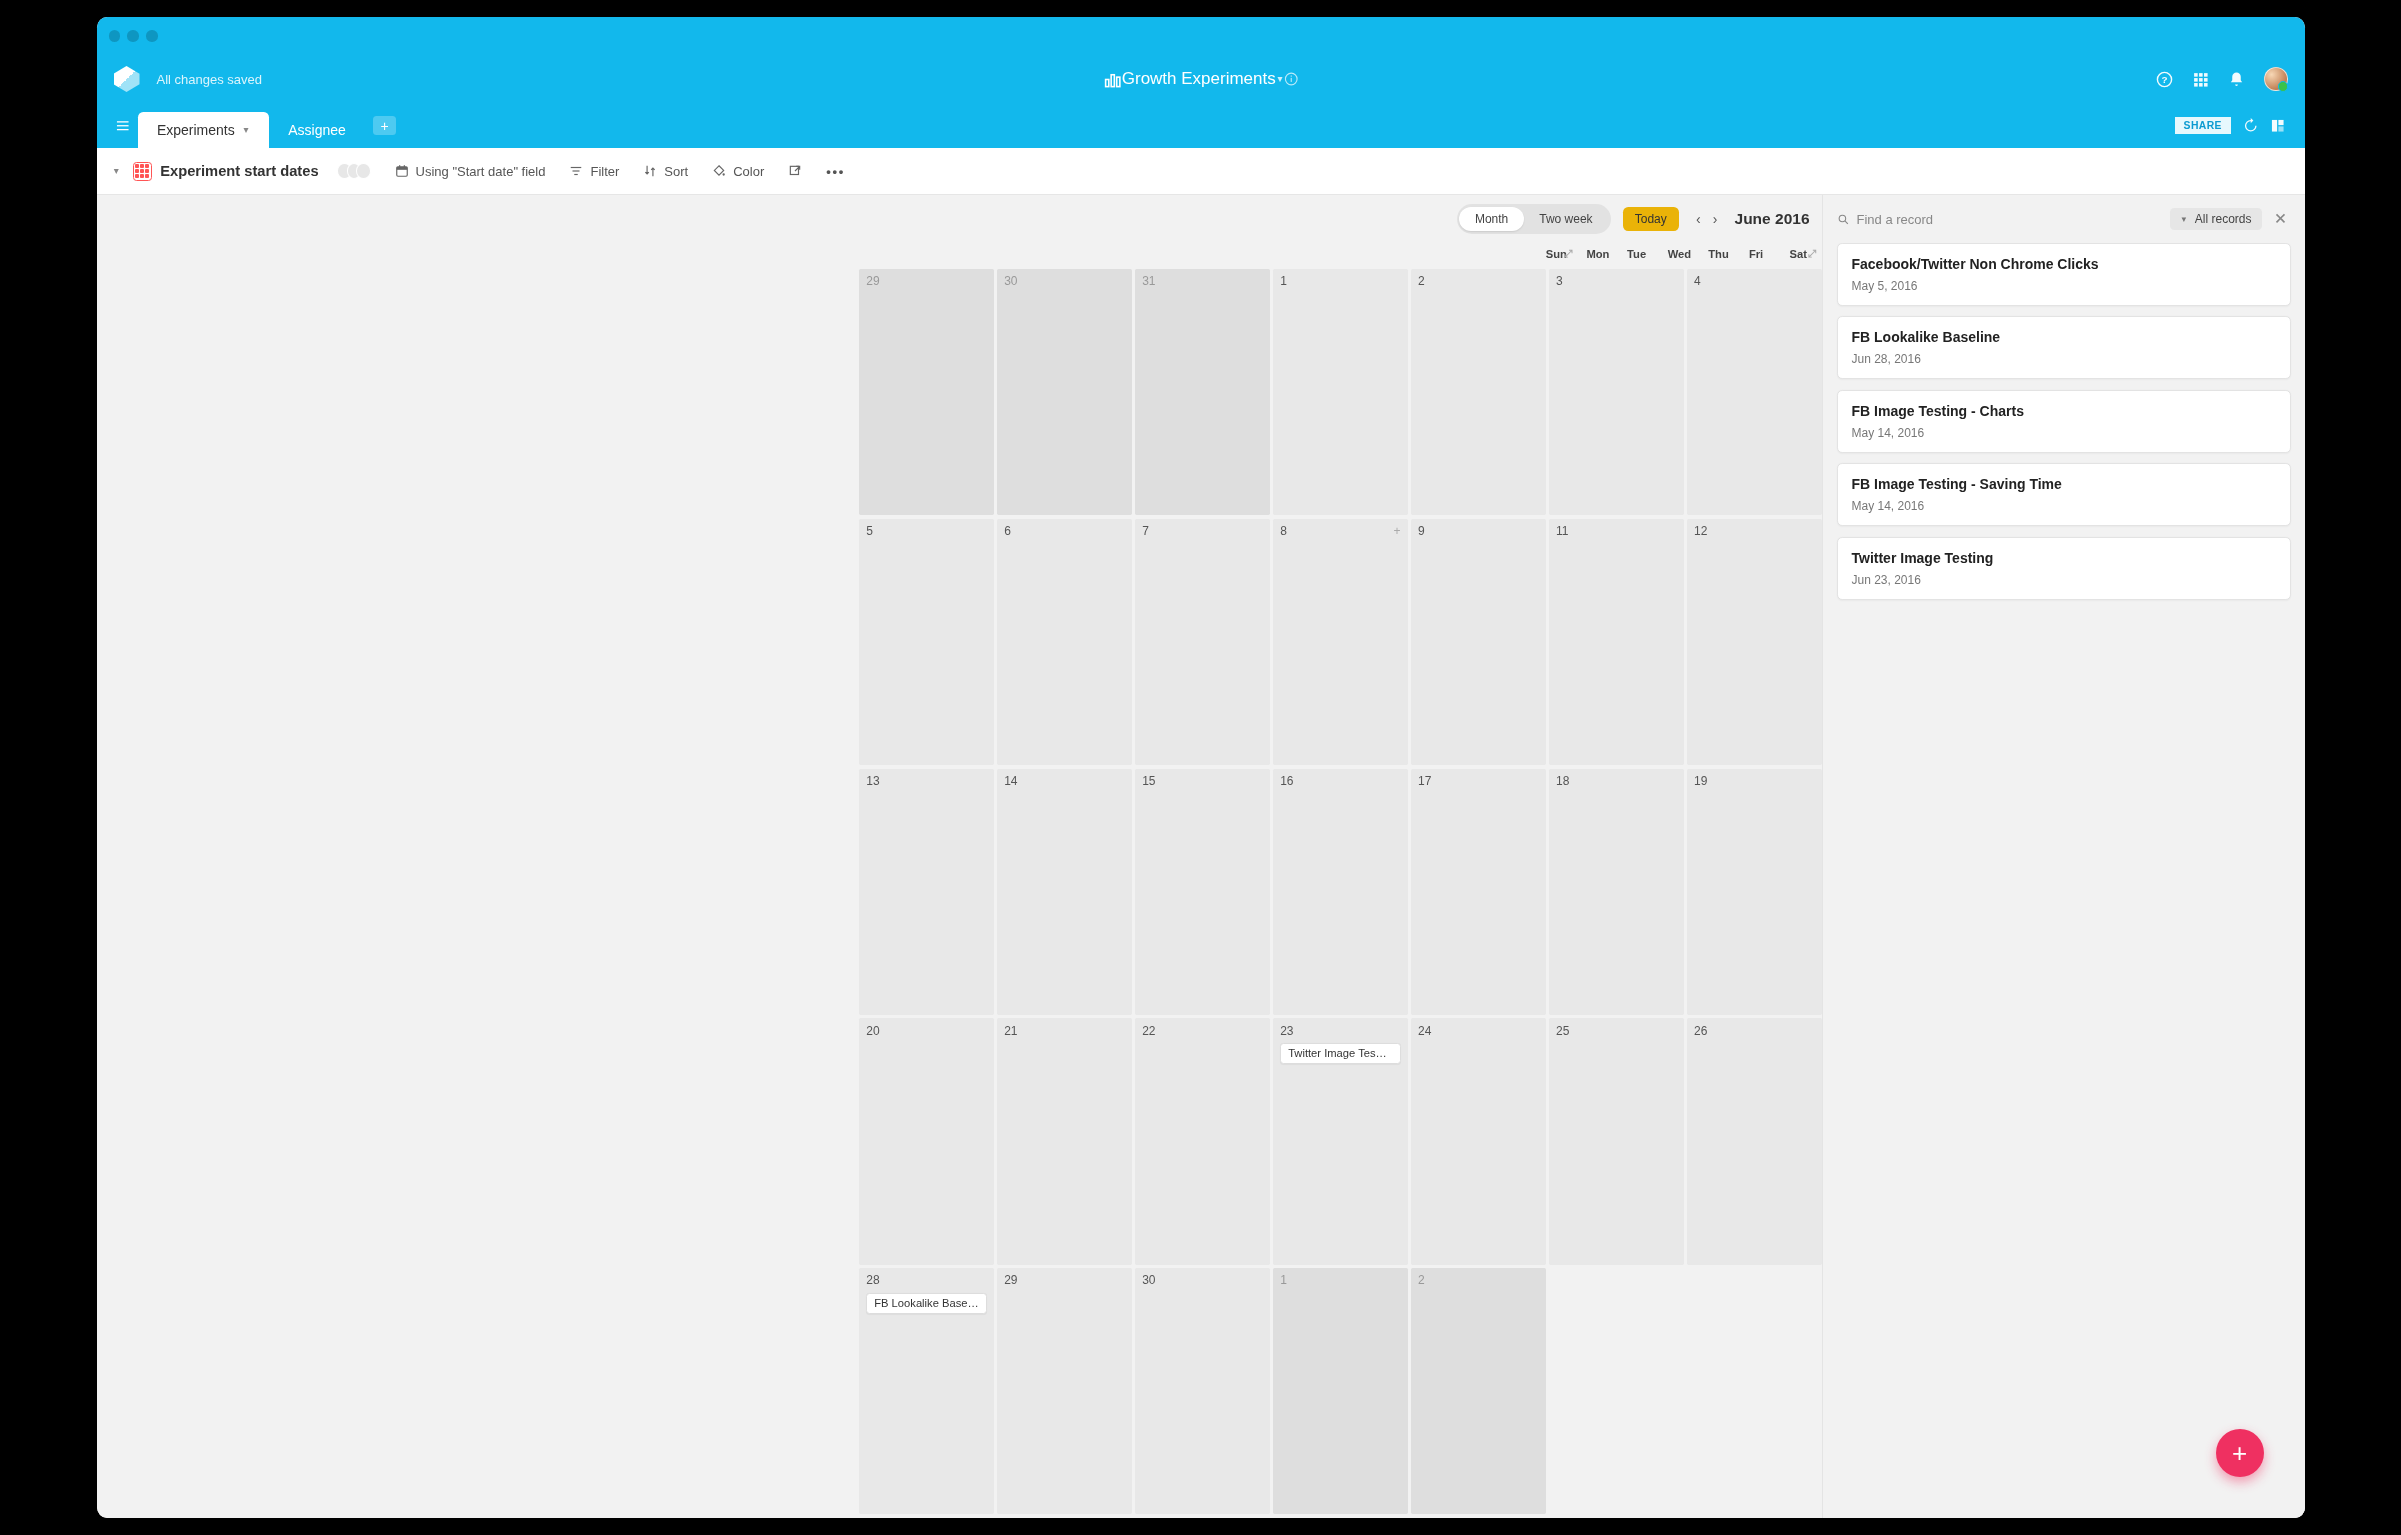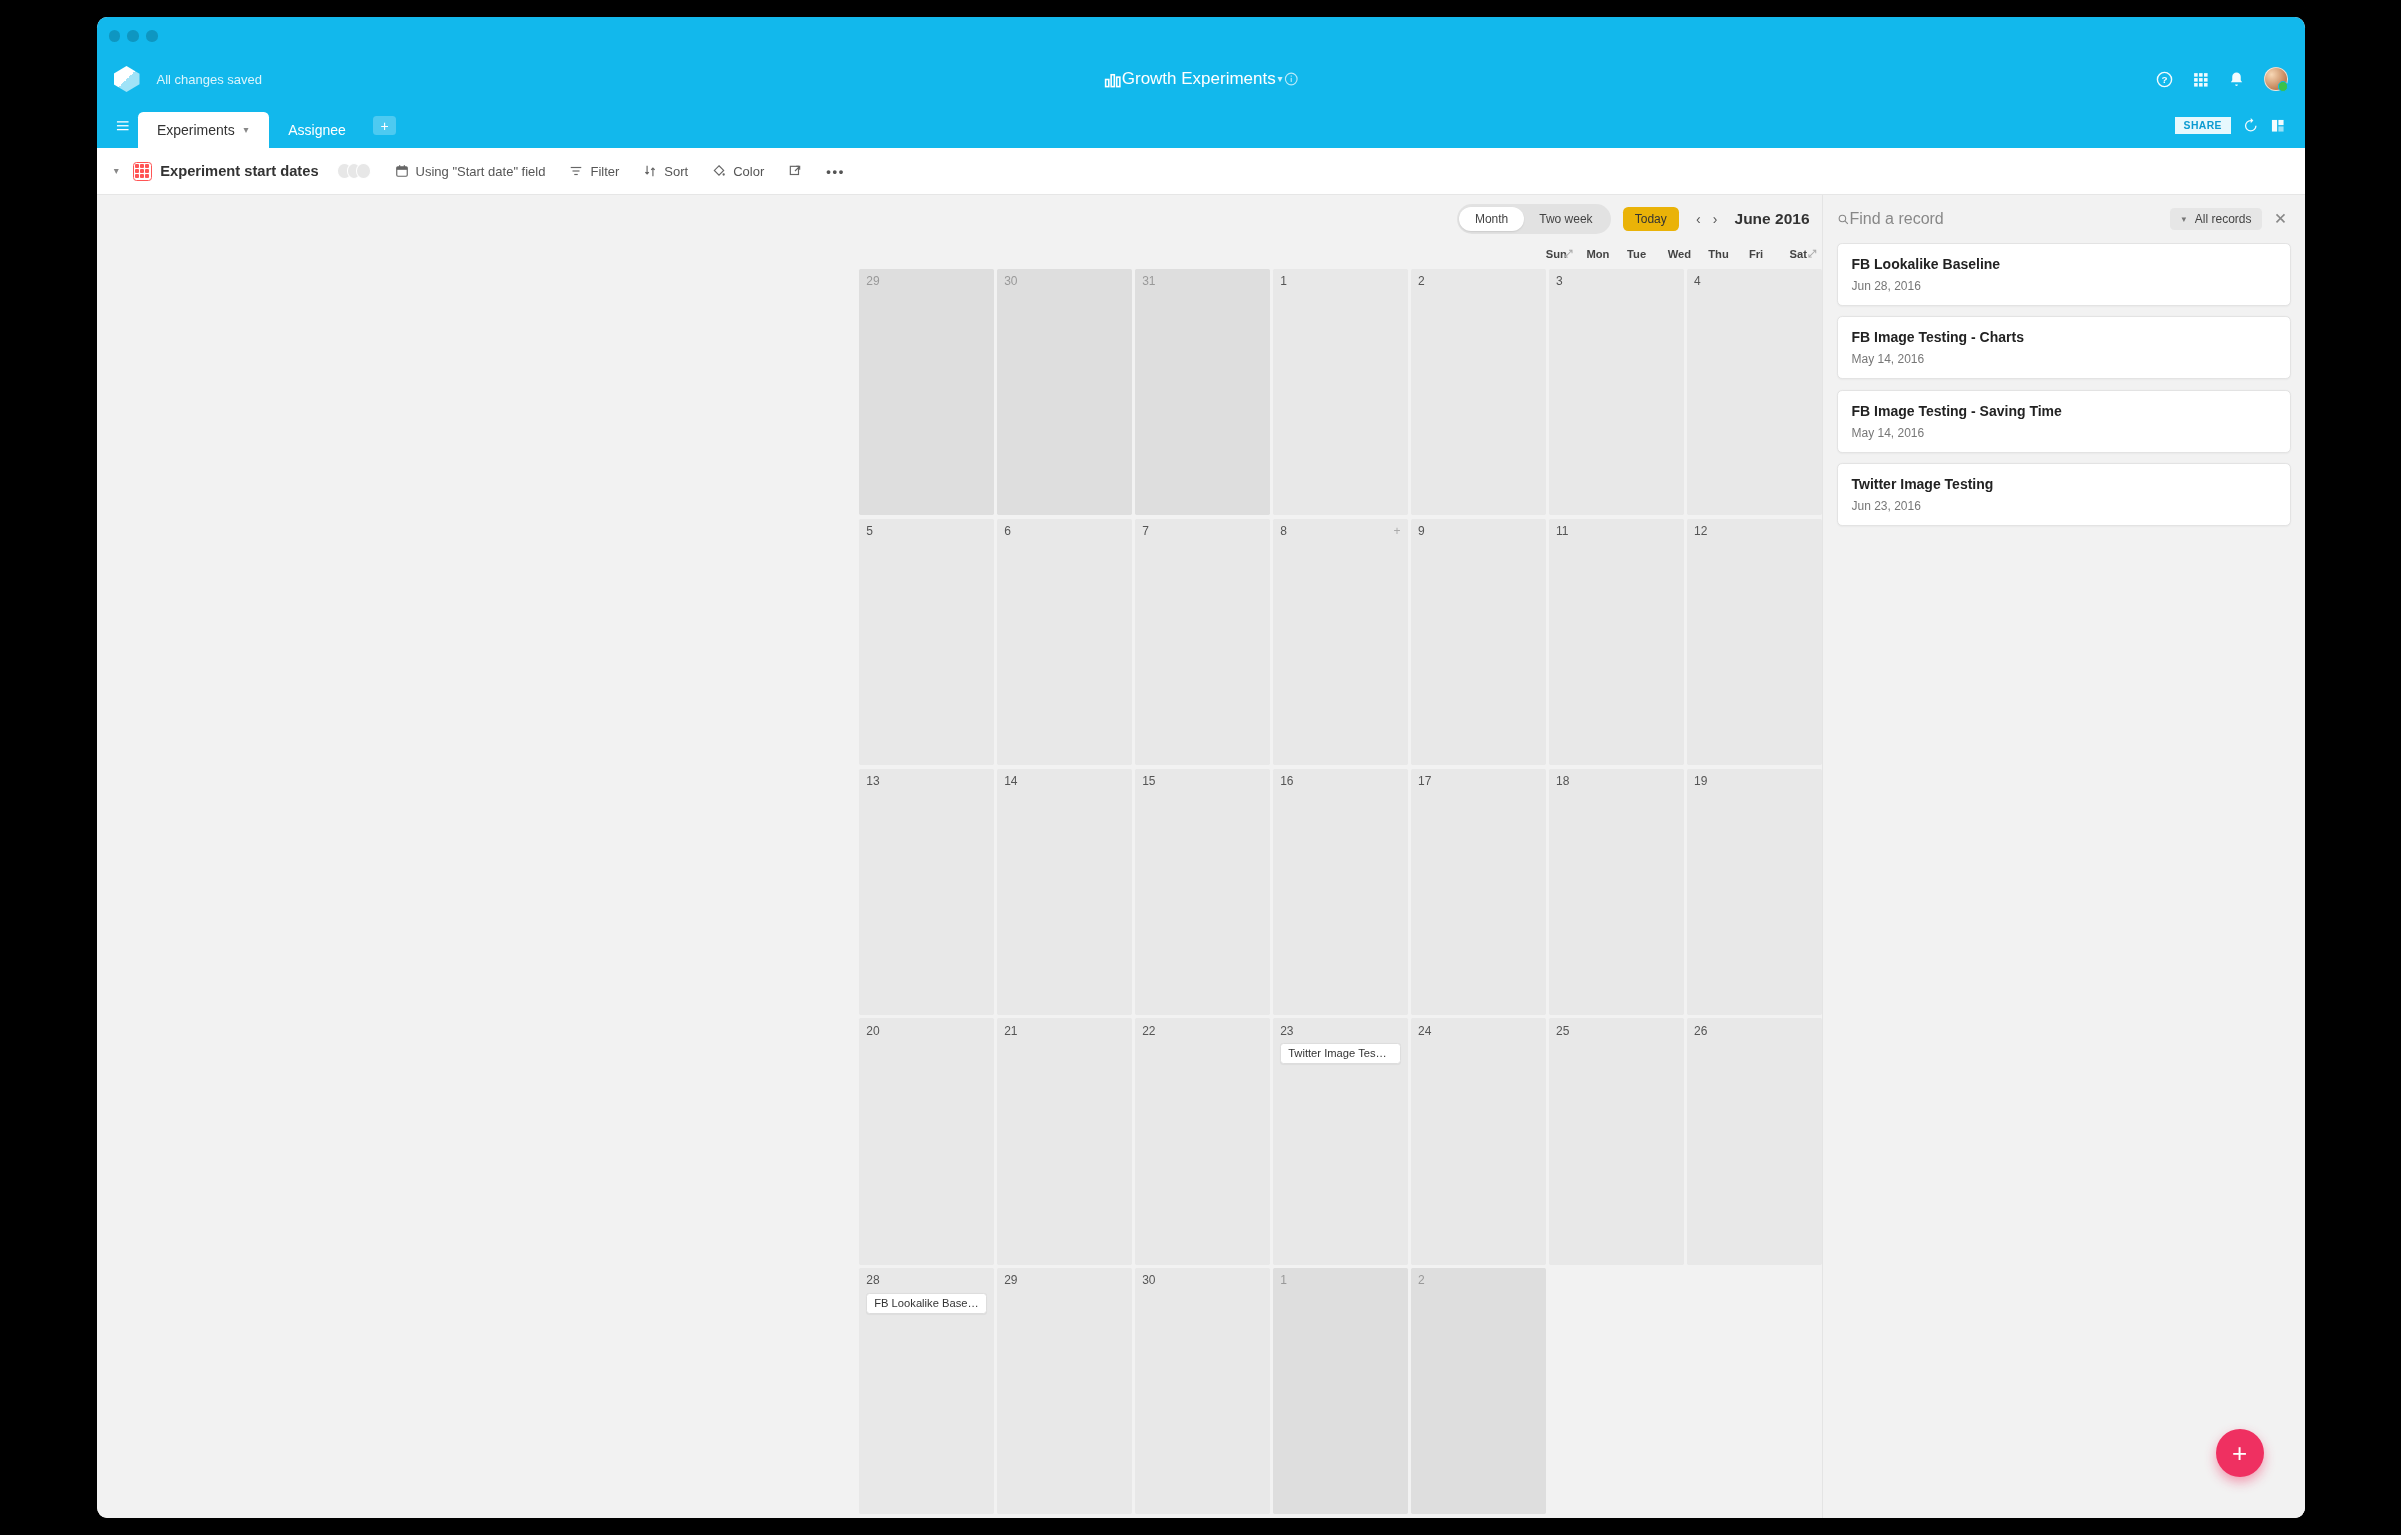--- a/index.html
+++ b/index.html
@@ -134,21 +134,21 @@
 .event{
   margin-top:5.2px; background:#fff; border:0.9px solid #ddd; border-radius:3.5px;
   padding:3.5px 7px; font-size:11.2px; color:#333; white-space:nowrap; overflow:hidden; text-overflow:ellipsis;
   box-shadow:0 0.9px 0.9px rgba(0,0,0,0.05); cursor:pointer;
 }
 .side {
   width:483px; background:#f2f2f2; display:flex; flex-direction:column;
   border-left:0.9px solid #e4e4e4;
 }
 .side-top{ height:48px; display:flex; align-items:center; padding:0 14px; gap:8.6px;}
-.search{ flex:1; display:flex; align-items:center; color:#888; font-size:16px;}
+.search{ flex:1; display:flex; align-items:center; gap:7px; color:#888; font-size:13px;}
 .search svg{width:13px; height:13px; fill:#888;}
 .chip{ background:#e6e6e6; border-radius:4.3px; padding:4.3px 10.4px; font-size:12px; color:#444; display:flex; align-items:center; gap:7px; cursor:pointer;}
 .chip .caret{ font-size:7.8px; color:#777;}
 .close-x{ color:#888; font-size:15.5px; cursor:pointer; padding:0 3.5px;}
 .cards{ flex:1; overflow:auto; padding:0 14px 14px; display:flex; flex-direction:column; gap:10.4px;}
 .card{ background:#fff; border:0.9px solid #e3e3e3; border-radius:5.2px; padding:12px 14px;
   box-shadow:0 0.9px 1.7px rgba(0,0,0,0.04); cursor:pointer;}
 .card .title{ font-size:14px; font-weight:600; color:#222; margin-bottom:7px;}
 .card .date{ font-size:12px; color:#777;}
 .fab{
@@ -440,20 +440,24 @@
           <span>Find a record</span>
         </div>
         <div class="chip">
           <span class="caret">▼</span>
           <span>All records</span>
         </div>
         <div class="close-x">✕</div>
       </div>
       <div class="cards" id="card-list">
             <div class="card">
+              <div class="title">Facebook/Twitter Non Chrome Clicks</div>
+              <div class="date">May 5, 2016</div>
+            </div>
+            <div class="card">
               <div class="title">FB Lookalike Baseline</div>
               <div class="date">Jun 28, 2016</div>
             </div>
             <div class="card">
               <div class="title">FB Image Testing - Charts</div>
               <div class="date">May 14, 2016</div>
             </div>
             <div class="card">
               <div class="title">FB Image Testing - Saving Time</div>
               <div class="date">May 14, 2016</div>

